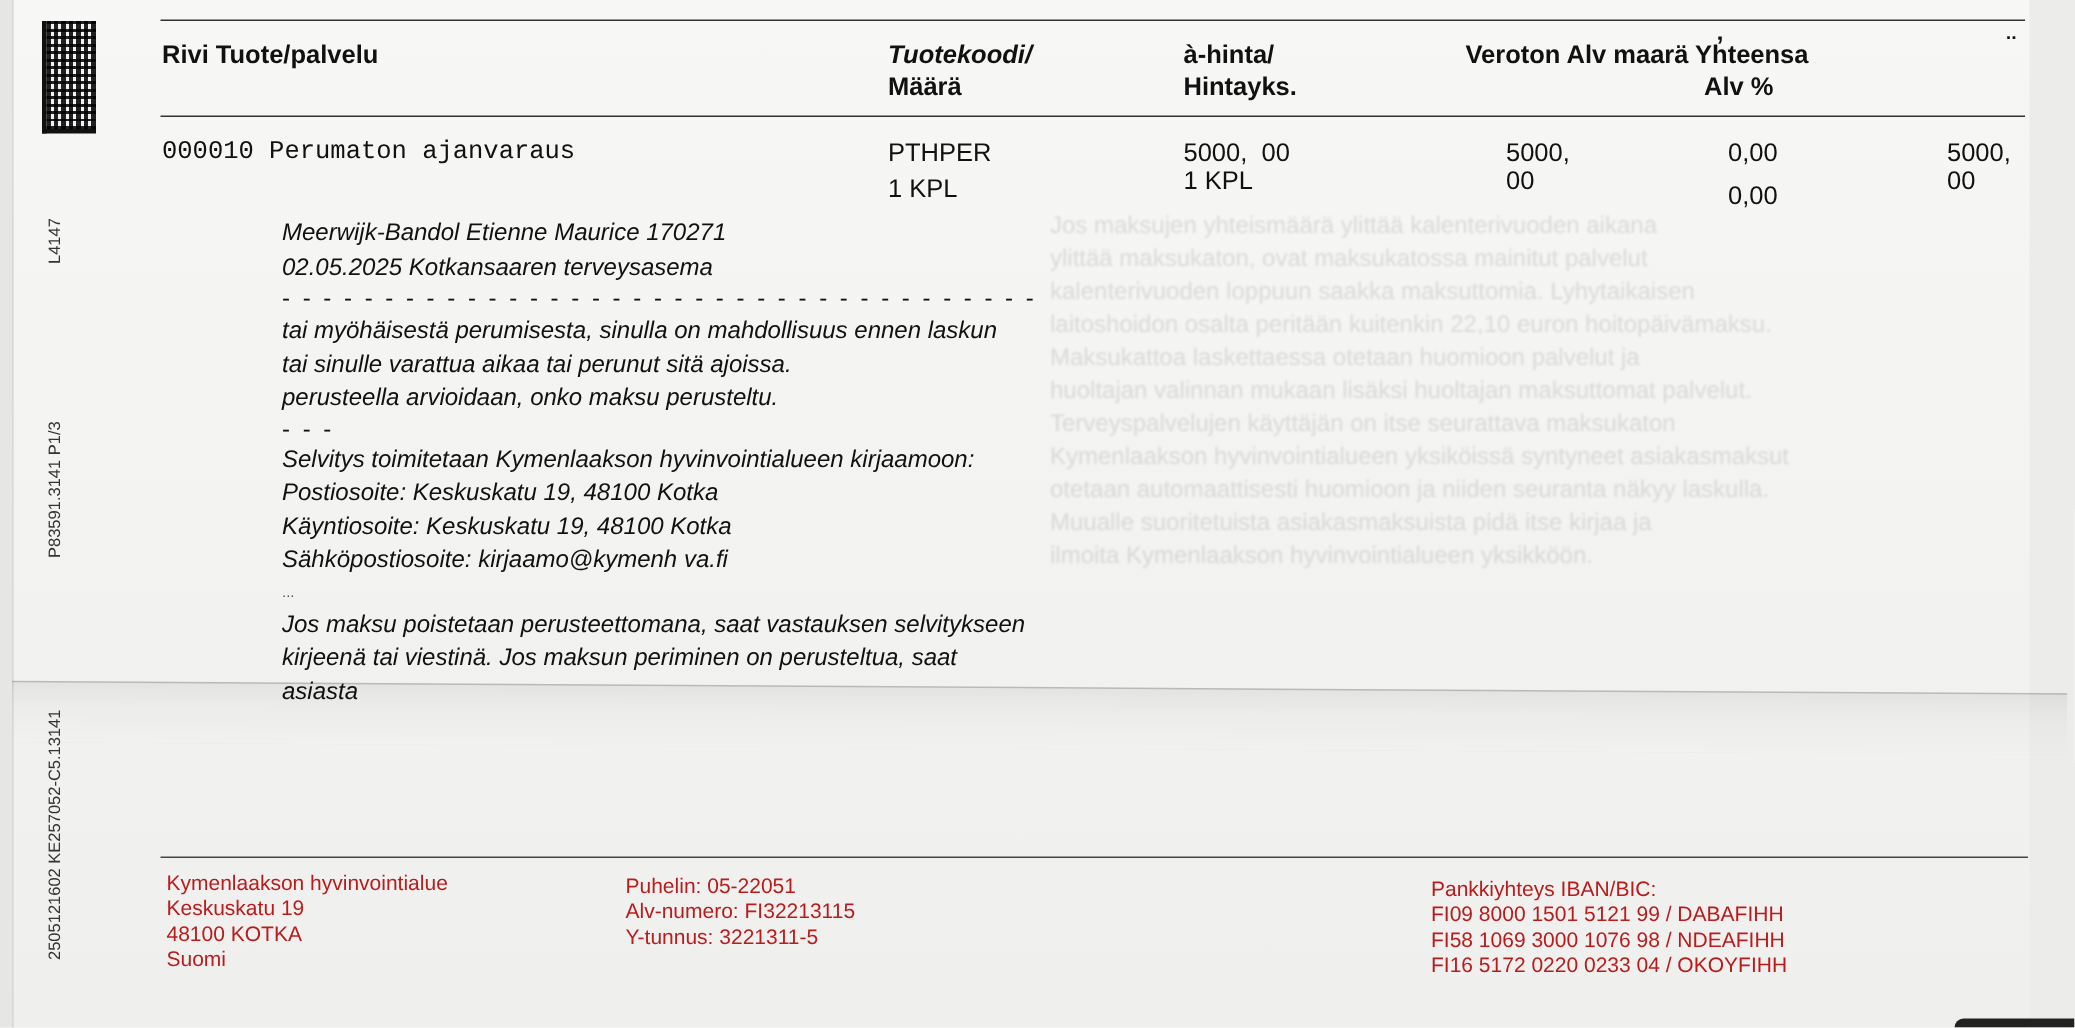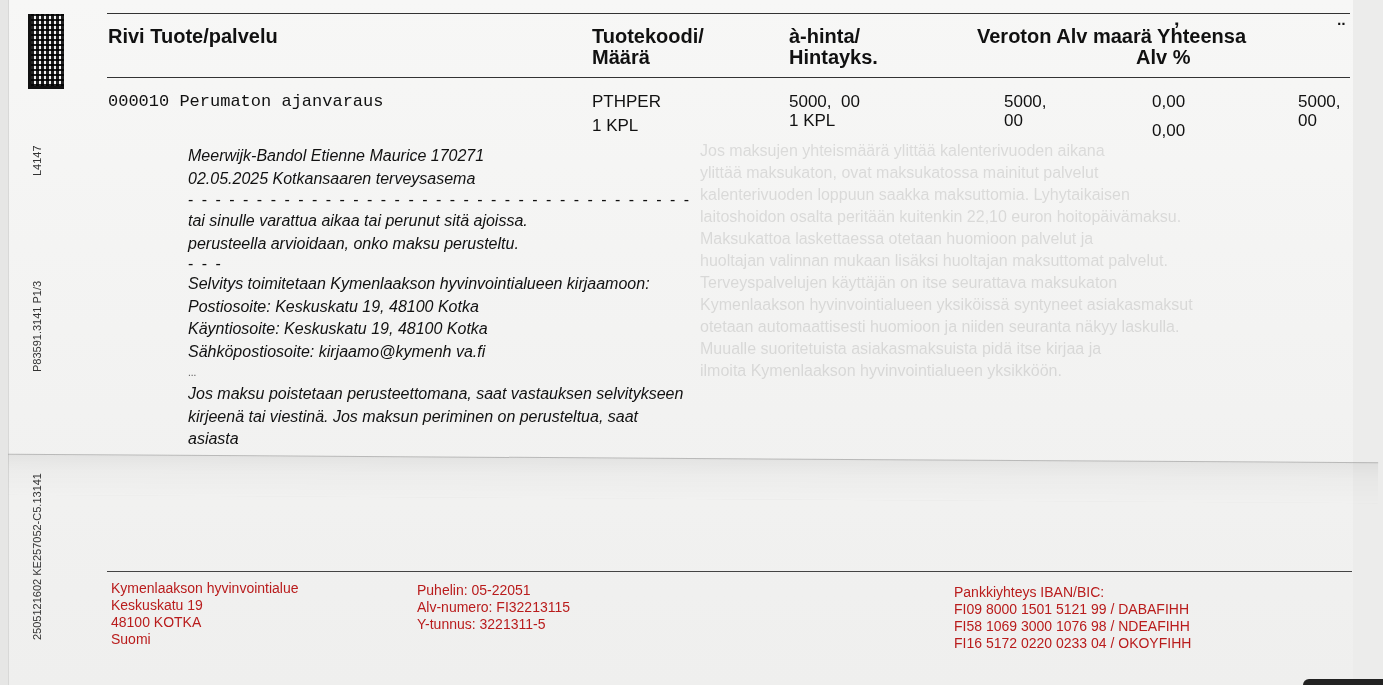--- a/index.html
+++ b/index.html
@@ -25,21 +25,21 @@
       repeating-linear-gradient(90deg, #222 0 3px, transparent 3px 5px),
       repeating-linear-gradient(0deg, #222 0 2px, #f3f3f3 2px 5px);
     background-blend-mode: multiply;
     border-left: 3px solid #111; border-bottom: 3px solid #111;
   }
   .vert {
     position: absolute; font-size: 11px; color: #333;
     transform: rotate(-90deg); transform-origin: left top; white-space: nowrap;
   }
   .hr { position: absolute; height: 0; border-top: 1.5px solid #333; }
-  .hdr { position: absolute; font-weight: bold; font-size: 20px; line-height: 21px; }
+  .hdr { position: absolute; font-weight: bold; font-size: 17px; line-height: 21px; }
   .cell { position: absolute; font-size: 17px; line-height: 18px; white-space: pre; }
   .note { position: absolute; left: 188px; font-style: italic; font-size: 16px; line-height: 22.5px; color: #111; }
   .note .ln { display: block; white-space: nowrap; }
   .dashes { letter-spacing: 2px; }
   .tear {
     position: absolute; left: 8px; top: 458px; width: 1370px; height: 40px;
     background: linear-gradient(180deg, rgba(0,0,0,0.06) 0%, rgba(0,0,0,0.02) 40%, rgba(0,0,0,0) 100%);
     border-top: 1px solid rgba(80,80,80,0.35);
     transform: rotate(0.35deg);
   }
@@ -67,21 +67,21 @@
 ilmoita Kymenlaakson hyvinvointialueen yksikköön.</div>
 
 <div class="datamatrix"></div>
 
 <div class="vert" style="left:31px; top:176px;">L4147</div>
 <div class="vert" style="left:31px; top:372px;">P83591.3141 P1/3</div>
 <div class="vert" style="left:31px; top:640px;">2505121602 KE257052-C5.13141</div>
 
 <div class="hr" style="left:107px; top:13px; width:1243px;"></div>
 <div class="hdr" style="left:108px; top:26px;">Rivi Tuote/palvelu</div>
-<div class="hdr" style="left:592px; top:26px;">Tuotekoodi/</div>
+<div class="hdr" style="left:592px; top:26px;font-style:italic;">Tuotekoodi/</div>
 <div class="hdr" style="left:592px; top:47px;">Määrä</div>
 <div class="hdr" style="left:789px; top:26px;">à-hinta/</div>
 <div class="hdr" style="left:789px; top:47px;">Hintayks.</div>
 <div class="hdr" style="left:977px; top:26px;">Veroton Alv maarä Yh̓teensa</div>
 <div class="hdr" style="left:1136px; top:47px;">Alv %</div>
 <div class="hdr" style="left:1338px; top:20px;">¨</div>
 <div class="hr" style="left:107px; top:77px; width:1243px;"></div>
 
 <div>
   <div class="cell" style="left:108px; top:93px;font-family:Liberation Mono, monospace;">000010 Perumaton ajanvaraus</div>
@@ -94,20 +94,21 @@
   <div class="cell" style="left:1152px; top:93px;">0,00</div>
   <div class="cell" style="left:1152px; top:122px;">0,00</div>
   <div class="cell" style="left:1298px; top:93px;">5000,</div>
   <div class="cell" style="left:1298px; top:112px;">00</div>
 </div>
 
 <div class="note" style="top:145px;">
   <span class="ln">Meerwijk-Bandol Etienne Maurice 170271</span>
   <span class="ln">02.05.2025 Kotkansaaren terveysasema</span>
   <span class="ln dashes" style="font-style:normal; line-height:20px;">- - - - - - - - - - - - - - - - - - - - - - - - - - - - - - - - - - - - -</span>
+  <span class="ln">tai myöhäisestä perumisesta, sinulla on mahdollisuus ennen laskun</span>
   <span class="ln">tai sinulle varattua aikaa tai perunut sitä ajoissa.</span>
   <span class="ln">perusteella arvioidaan, onko maksu perusteltu.</span>
   <span class="ln dashes" style="font-style:normal; line-height:18px;">- - -</span>
   <span class="ln">Selvitys toimitetaan Kymenlaakson hyvinvointialueen kirjaamoon:</span>
   <span class="ln">Postiosoite: Keskuskatu 19, 48100 Kotka</span>
   <span class="ln">Käyntiosoite: Keskuskatu 19, 48100 Kotka</span>
   <span class="ln">Sähköpostiosoite: kirjaamo@kymenh va.fi</span>
   <span class="ln" style="font-style:normal; font-size:10px; line-height:20px; color:#555;">...</span>
   <span class="ln">Jos maksu poistetaan perusteettomana, saat vastauksen selvitykseen</span>
   <span class="ln">kirjeenä tai viestinä. Jos maksun periminen on perusteltua, saat</span>

